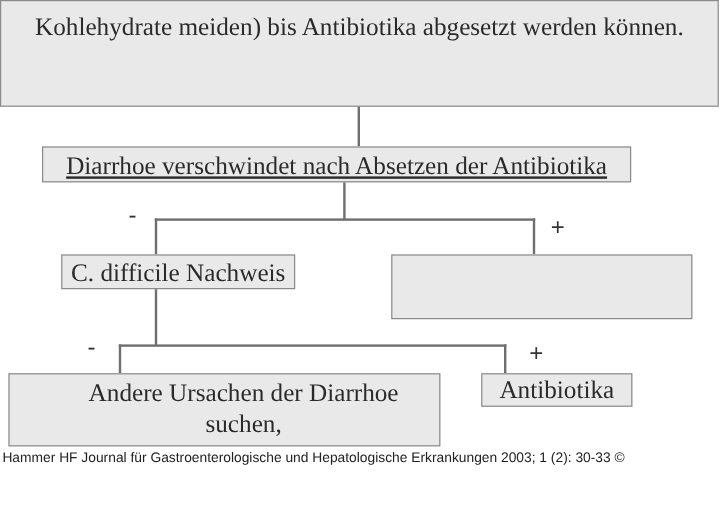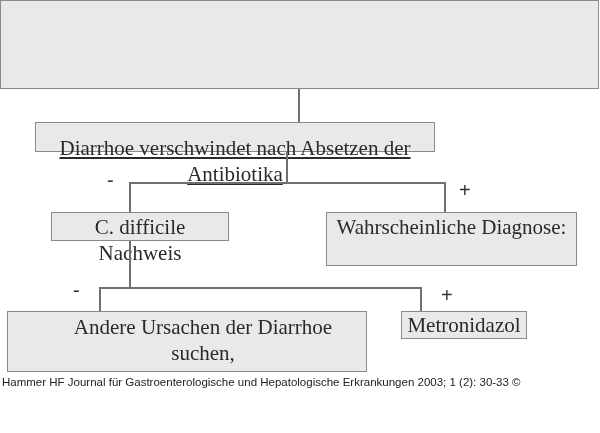--- a/index.html
+++ b/index.html
@@ -20,51 +20,51 @@
   .footer {
     position:absolute; left:2px; top:376px;
     font-family:"Liberation Sans","DejaVu Sans",sans-serif;
     font-size:11.5px; color:#222; white-space:nowrap;text-align:right;
   }
 </style>
 </head>
 <body>
 
 <div class="box" style="left:0; top:0; width:599px; height:89px; font-size:21px; padding-top:8px;">
+  <div>Kohlehydrate meiden) bis Antibiotika abgesetzt werden können.</div>
 </div>
 
 <div class="line v" style="left:298px; top:89px; height:33px;"></div>
 
-<div class="box" style="left:35px; top:122px; width:400px; height:30px; font-size:21px; padding-top:12px;text-decoration:underline;">
+<div class="box" style="left:35px; top:122px; width:491px; height:30px; font-size:21px; padding-top:2px;text-decoration:underline;">
   <span>Diarrhoe verschwindet nach Absetzen der Antibiotika</span>
 </div>
 
 <div class="line v" style="left:286px; top:152px; height:31px;"></div>
 <div class="line h" style="left:129px; top:182px; width:317px;"></div>
 <div class="line v" style="left:129px; top:182px; height:30px;"></div>
 <div class="line v" style="left:444px; top:182px; height:30px;"></div>
 <div class="sign" style="left:107px; top:170px;">-</div>
 <div class="sign" style="left:459px; top:180px;">+</div>
 
-<div class="box" style="left:51px; top:212px; width:178px; height:29px; font-size:21px; padding-top:1px;">
+<div class="box" style="left:51px; top:212px; width:195px; height:29px; font-size:21px; padding-top:1px;">
   <span>C. difficile Nachweis</span>
 </div>
 
 <div class="box" style="left:326px; top:212px; width:251px; height:54px; font-size:21px; padding-top:1px;">
-  <div>Wahrscheinliche Diagnose:</div>
 </div>
 
 <div class="line v" style="left:129px; top:241px; height:47px;"></div>
 <div class="line h" style="left:99px; top:287px; width:323px;"></div>
 <div class="line v" style="left:99px; top:287px; height:24px;"></div>
 <div class="line v" style="left:420px; top:287px; height:24px;"></div>
 <div class="sign" style="left:73px; top:280px;">-</div>
 <div class="sign" style="left:441px; top:285px;">+</div>
 
 <div class="box" style="left:7px; top:311px; width:360px; height:61px; font-size:21px; padding-top:2px;padding-left:32px;">
   <div>Andere Ursachen der Diarrhoe suchen,</div>
 </div>
 
 <div class="box" style="left:401px; top:311px; width:126px; height:28px; font-size:21px; padding-top:0px;">
-  <span>Metronidazol</span>
+  <span>Antibiotika</span>
 </div>
 
 <div class="footer">Hammer HF Journal für Gastroenterologische und Hepatologische Erkrankungen 2003; 1 (2): 30-33 ©</div>
 
 </body></html>

